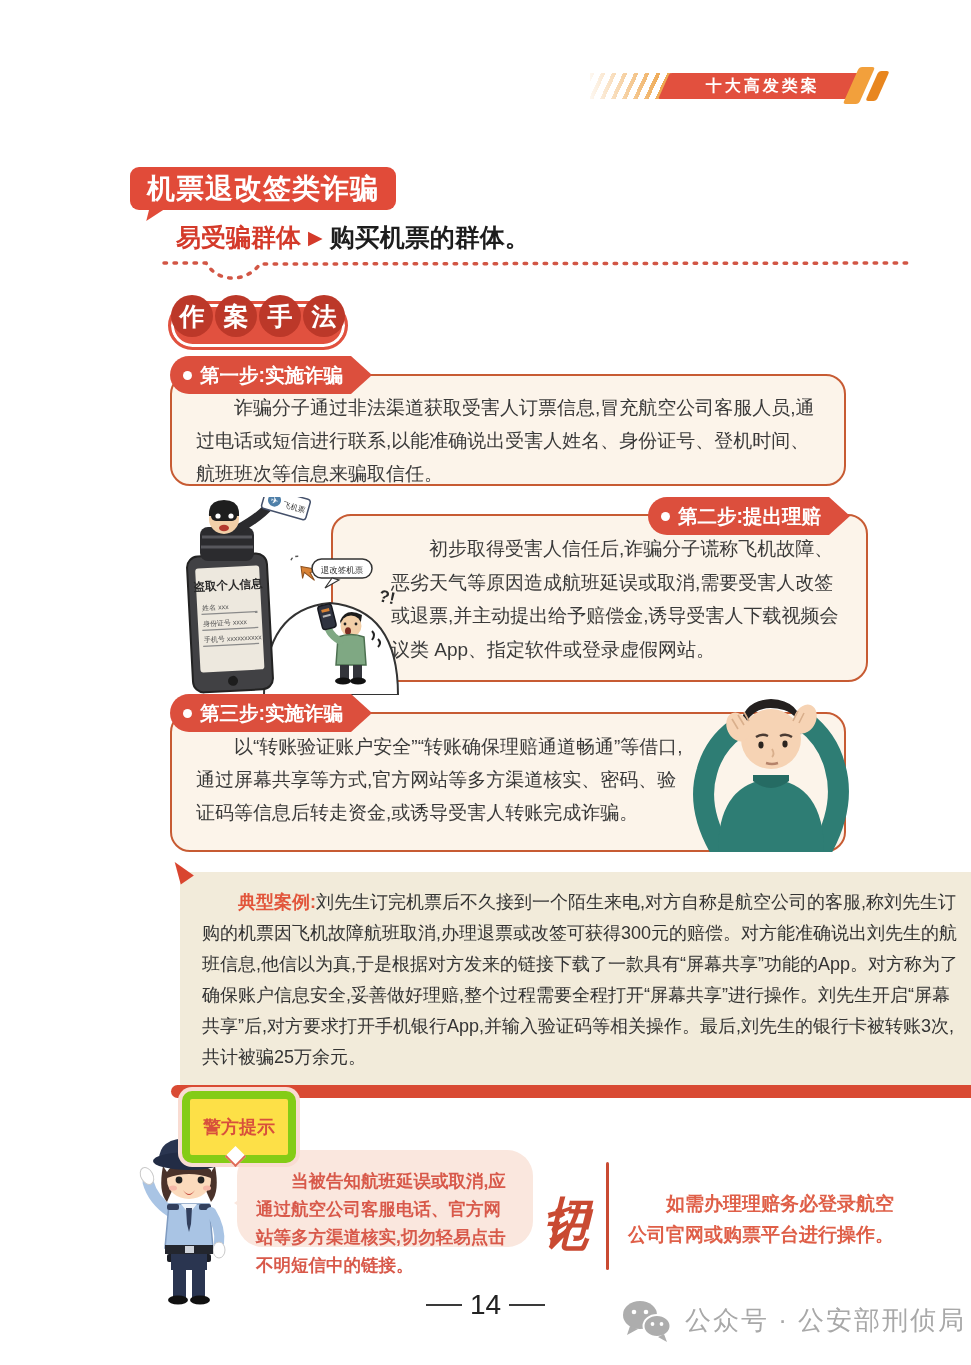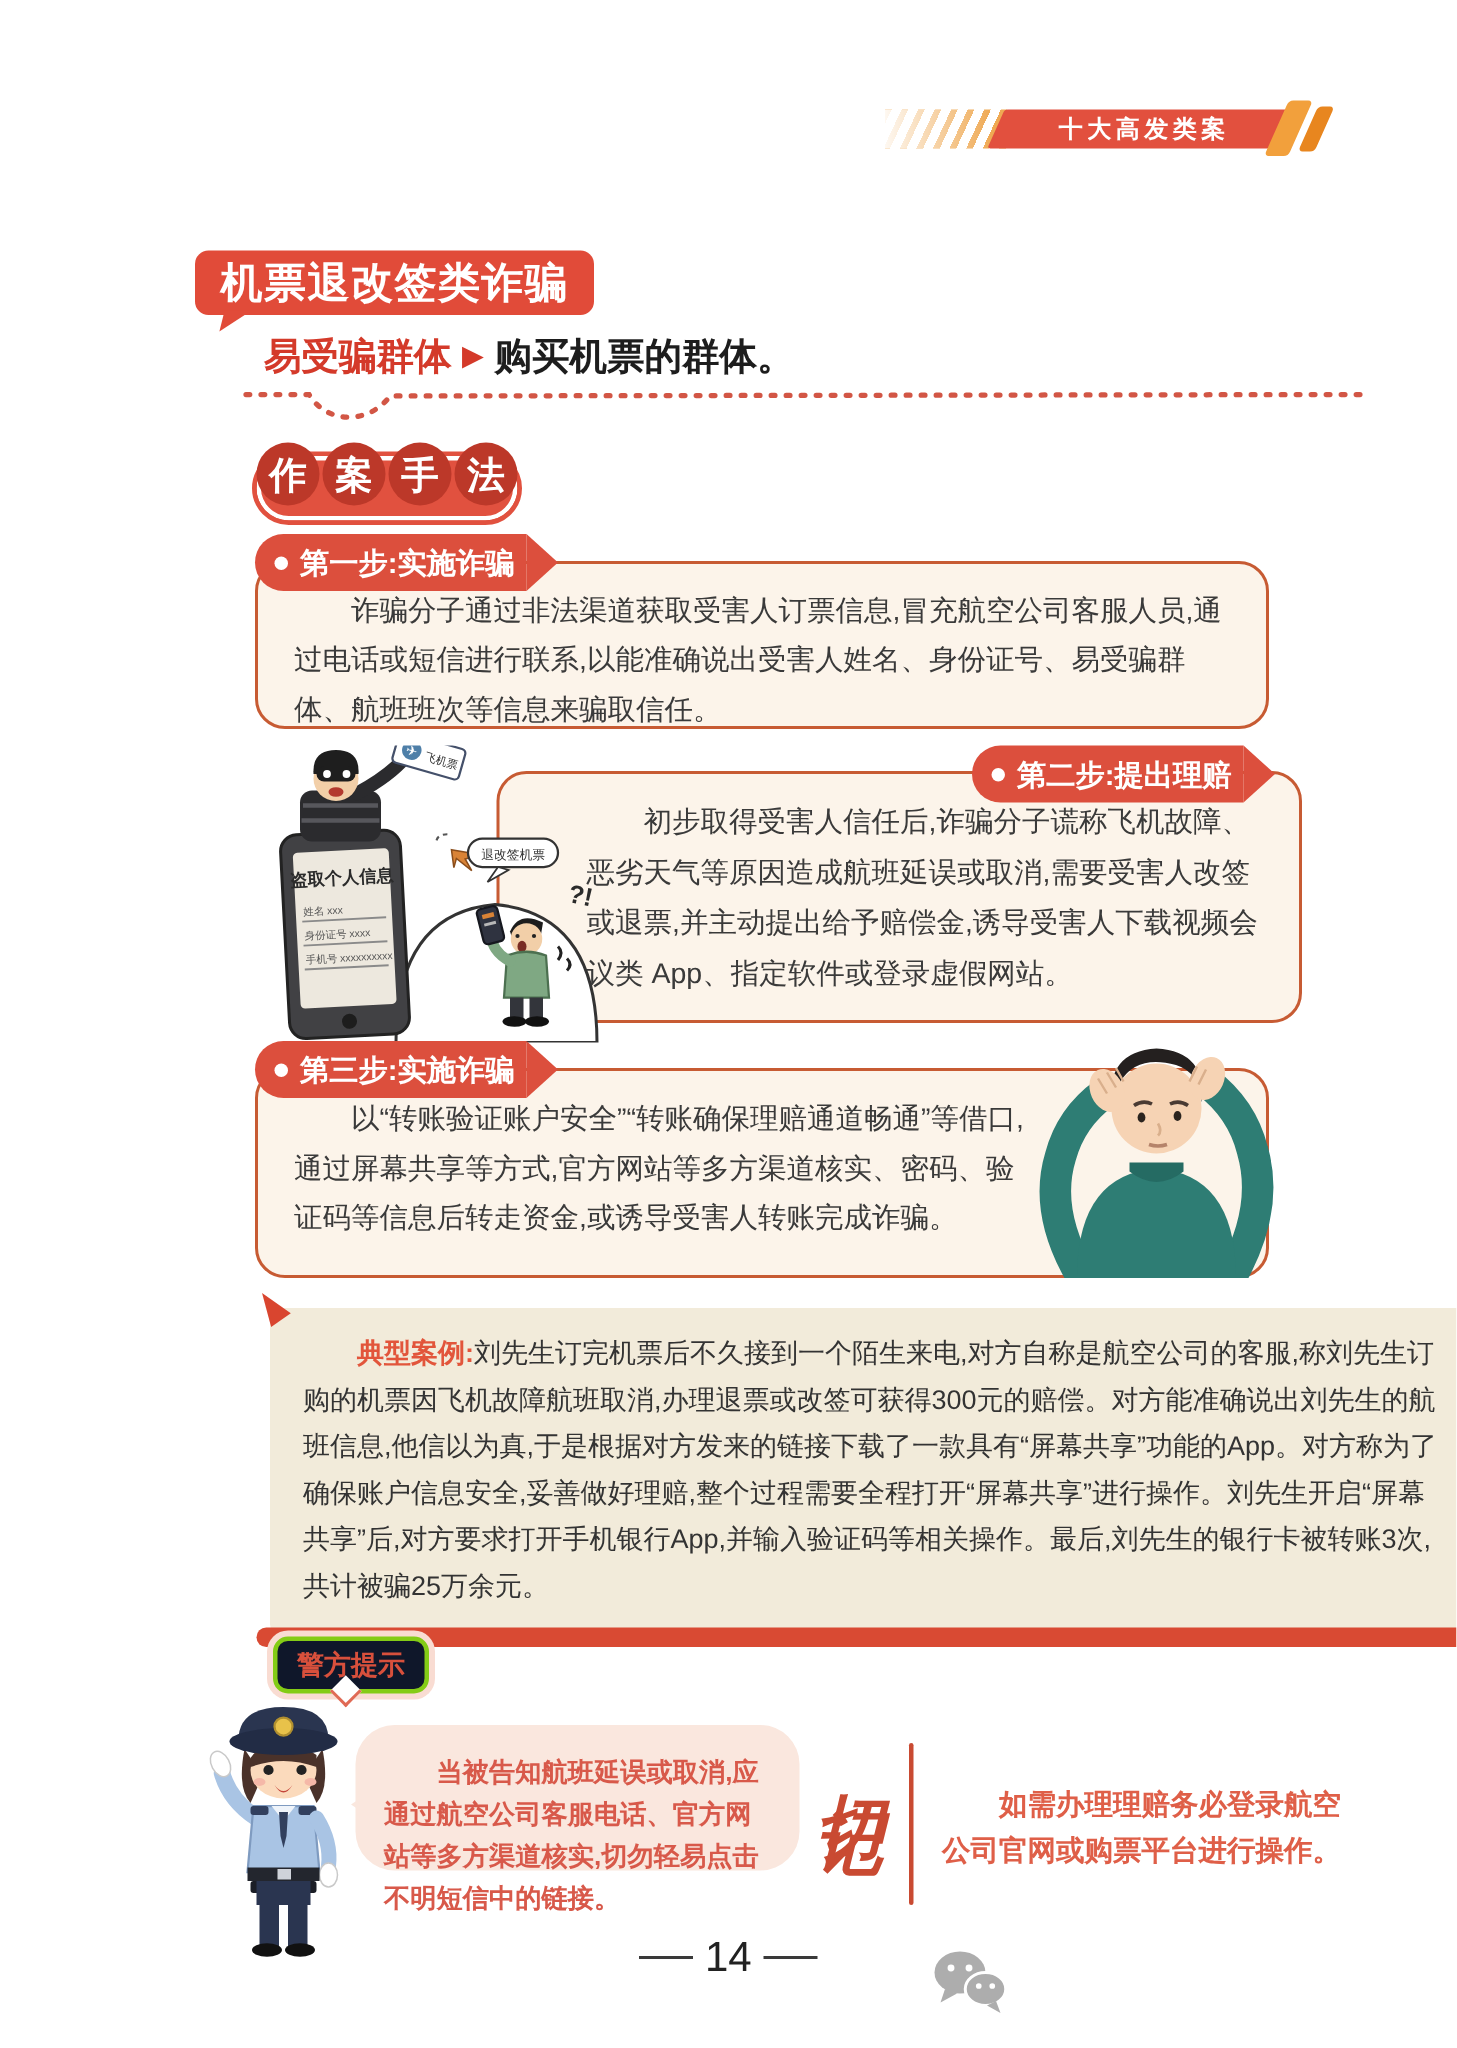--- a/index.html
+++ b/index.html
@@ -66,22 +66,22 @@
     font-size:18px; line-height:31px; color:#333; z-index:1; }
   .case p { text-indent:2em; }
   .case .lbl { color:#E2553B; font-weight:bold; }
   .case::before { content:""; position:absolute; left:-7px; top:-12px; width:0; height:0;
     border-bottom:22px solid #D9452F; border-left:8px solid transparent; border-right:8px solid transparent;
     transform:rotate(-35deg); }
   .case .bar { position:absolute; left:-9px; right:-9px; bottom:-9px; height:13px;
     background:#D94A33; border-radius:7px; z-index:-1; }
 
   
-  .tip-badge { position:absolute; left:182px; top:1091px; padding:4px 13px; background:#0f172a;
-    border:3px solid #84cc16; border-radius:10px; box-shadow:0 0 0 4px #F9DCD2;
+  .tip-badge { position:absolute; left:182px; top:1091px; padding:16px 13px; background:#fde047;
+    border:8px solid #84cc16; border-radius:10px; box-shadow:0 0 0 4px #F9DCD2;
     color:#D8503C; font-size:18px; font-weight:bold; z-index:3; }
   .tip-badge::after { content:""; position:absolute; left:38px; bottom:-9px; width:13px; height:13px;
     background:#fff; border-right:2px solid #E06A55; border-bottom:2px solid #E06A55; transform:rotate(45deg); }
   .officer { position:absolute; left:133px; top:1126px; width:112px; height:180px; }
   .bubble { position:absolute; left:237px; top:1150px; width:296px; height:97px;
     background:#FAE7DE; border-radius:26px; padding:17px 19px;
     color:#D8594A; font-size:17.5px; font-weight:600; line-height:28px; }
   .bubble p { text-indent:2em; }
   .bubble::before { content:""; position:absolute; left:-13px; bottom:34px; width:0; height:0;
     border:10px solid transparent; border-right:15px solid #FAE7DE; }
@@ -132,21 +132,21 @@
       <span>手</span>
       <span>法</span>
     </div>
   </div>
 
   <div class="step-badge badge1">
     <span class="dot"></span>
     <span>第一步:实施诈骗</span>
   </div>
   <div class="sbox sbox1">
-    <p>诈骗分子通过非法渠道获取受害人订票信息,冒充航空公司客服人员,通过电话或短信进行联系,以能准确说出受害人姓名、身份证号、易受骗群体、航班班次等信息来骗取信任。</p>
+    <p>诈骗分子通过非法渠道获取受害人订票信息,冒充航空公司客服人员,通过电话或短信进行联系,以能准确说出受害人姓名、身份证号、登机时间、航班班次等信息来骗取信任。</p>
   </div>
 
   <div class="step-badge badge2">
     <span class="dot"></span>
     <span>第二步:提出理赔</span>
   </div>
   <div class="sbox sbox2">
     <p>初步取得受害人信任后,诈骗分子谎称飞机故障、恶劣天气等原因造成航班延误或取消,需要受害人改签或退票,并主动提出给予赔偿金,诱导受害人下载视频会议类 App、指定软件或登录虚假网站。</p>
   </div>
 
@@ -301,15 +301,16 @@
     <svg width="52" height="44" viewBox="0 0 52 44">
       <ellipse cx="20" cy="17" rx="17" ry="14" fill="#ADADAD"></ellipse>
       <path d="M10 28 L7 37 L18 31 Z" fill="#ADADAD"></path>
       <circle cx="14" cy="14" r="2.3" fill="#fff"></circle>
       <circle cx="26" cy="14" r="2.3" fill="#fff"></circle>
       <ellipse cx="37" cy="28" rx="13.5" ry="11" fill="#ADADAD" stroke="#fff" stroke-width="2"></ellipse>
       <path d="M44 36 L47 44 L38 39 Z" fill="#ADADAD"></path>
       <circle cx="32.5" cy="26" r="1.9" fill="#fff"></circle>
       <circle cx="41.5" cy="26" r="1.9" fill="#fff"></circle>
     </svg>
+    <span class="txt">公众号 · 公安部刑侦局</span>
   </div>
 
 </div>
 
 </body></html>

